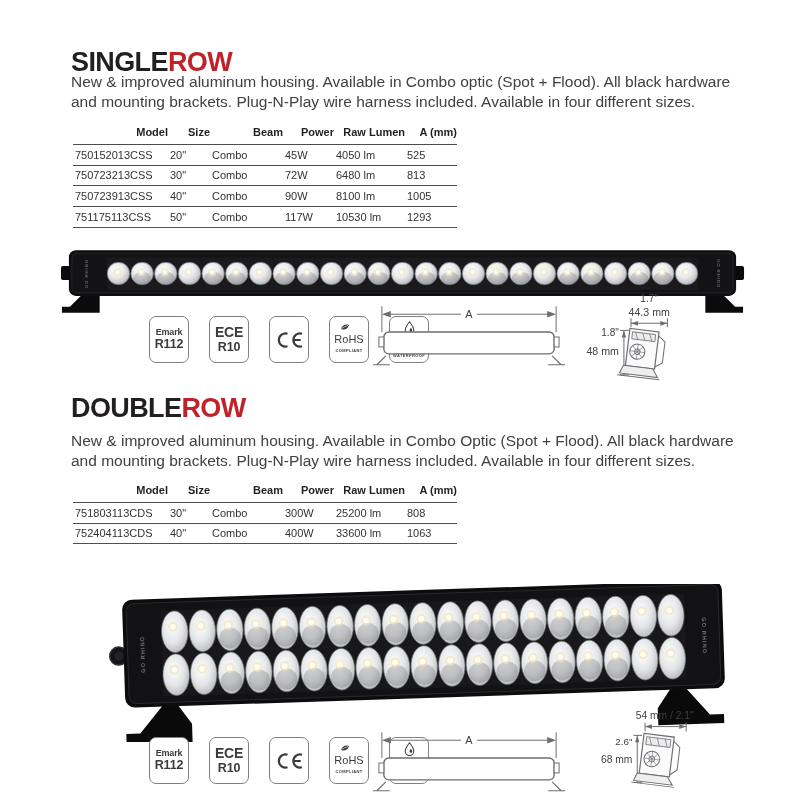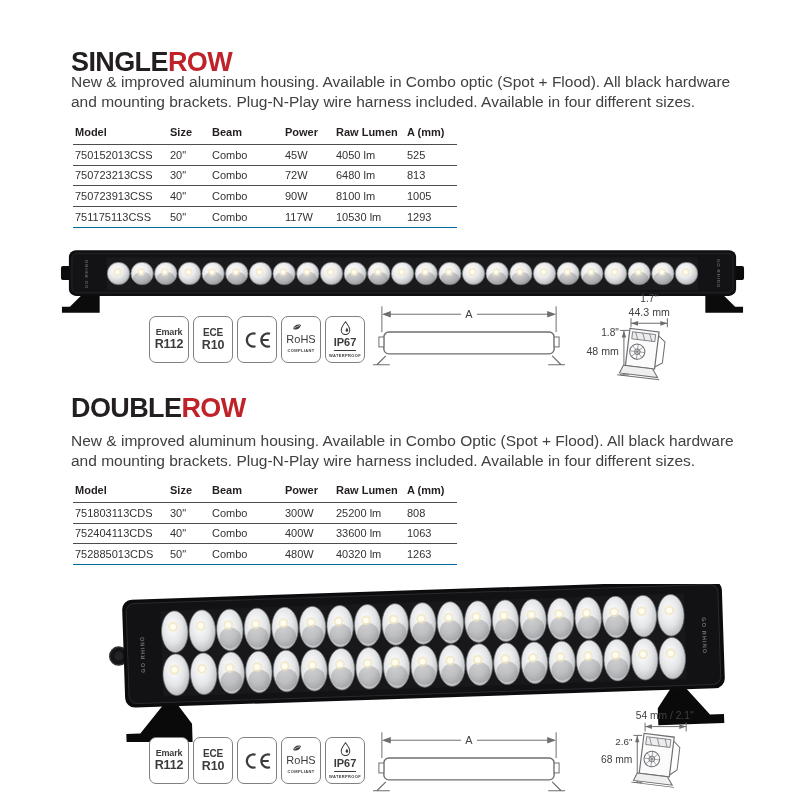--- a/index.html
+++ b/index.html
@@ -5,32 +5,32 @@
   *{margin:0;padding:0;box-sizing:border-box}
   html,body{background:#fff}
   body{font-family:"Liberation Sans",sans-serif;color:#231f20}
   .page{position:relative;width:800px;height:800px;background:#fff;overflow:hidden}
 
   .sec-title{position:absolute;left:71px;font-size:27px;font-weight:700;letter-spacing:-0.6px;color:#231f20;white-space:nowrap}
   .sec-title .red{color:#c0222a}
   .sec-desc{position:absolute;left:71px;width:706px;font-size:15.5px;line-height:1.32;color:#414042;white-space:pre-line}
 
   table.spec-table{position:absolute;left:73px;width:384px;border-collapse:collapse;table-layout:fixed}
-  table.spec-table th{font-size:11px;font-weight:700;text-align:left;padding:0 0 6px 2px;color:#231f20;line-height:1.1}
+  table.spec-table th{font-size:11px;font-weight:700;text-align:right;padding:0 0 6px 2px;color:#231f20;line-height:1.1}
   table.spec-table td{font-size:11px;color:#333234;padding:3.5px 0 3.5px 2px;line-height:1.15;border-top:1px solid #4d4d4f}
   table.spec-table tbody tr:last-child td{border-bottom:1px solid #0369a1}
 
   .bar-svg{position:absolute;display:block}
 
-  .badges{position:absolute;display:flex;gap:4px}
+  .badges{position:absolute;display:flex;gap:20px}
   .badge{width:40px;height:47px;border:1.6px solid #7f8083;border-radius:7px;background:#fff;color:#3b3b3d;
          display:flex;flex-direction:column;align-items:center;justify-content:center;text-align:center}
   .badge .b-l1{font-size:9px;font-weight:700;line-height:1.15;letter-spacing:-0.2px}
   .badge .b-l2{font-size:12.5px;font-weight:700;line-height:1.15;letter-spacing:-0.2px}
-  .badge-ece .b-l1{font-size:10px}
+  .badge-ece .b-l1{font-size:14px}
   .ce-svg{width:29px;height:18px}
   .rohs-wrap{position:relative;display:inline-block;margin-top:3px}
   .leaf{position:absolute;top:-6px;left:7px;width:8px;height:8px;transform:rotate(18deg)}
   .badge-rohs .b-main{font-size:11px;font-weight:400;line-height:1.1}
   .b-sub{font-size:4px;font-weight:700;letter-spacing:.35px;margin-top:1.5px;color:#3b3b3d}
   .badge-ip67 .b-main{font-size:11px;font-weight:700;line-height:1.2;border-bottom:1.4px solid #3b3b3d;padding-bottom:.5px}
   .drop{width:13px;height:14px;margin-bottom:1px}
 
   svg text{font-family:"Liberation Sans",sans-serif}
   .dim-a{font-size:11px;fill:#414042}
@@ -342,28 +342,20 @@
           <td>25200 lm</td>
           <td>808</td>
         </tr>
         <tr>
           <td>752404113CDS</td>
           <td>40"</td>
           <td>Combo</td>
           <td>400W</td>
           <td>33600 lm</td>
           <td>1063</td>
-        </tr>
-        <tr>
-          <td>752885013CDS</td>
-          <td>50"</td>
-          <td>Combo</td>
-          <td>480W</td>
-          <td>40320 lm</td>
-          <td>1263</td>
         </tr>
       </tbody>
     </table>
 
   <svg class="bar-svg" style="left:92px;top:584px;width:665px;height:158px" viewBox="0 0 665 158">
     <g transform="rotate(-1.9 332 75)">
       <path d="M70 112 L46 140 L32 140 L32 151 L98 151 L98 132 L84 112 Z" fill="#0a0a0b"></path>
       <path d="M592 112 L616 140 L630 140 L630 149 L564 149 L564 132 L578 112 Z" fill="#0a0a0b"></path>
       <circle cx="27" cy="62" r="9" fill="#141416" stroke="#303034" stroke-width="1.5"></circle>
       <circle cx="27" cy="62" r="4.5" fill="#232327"></circle>

